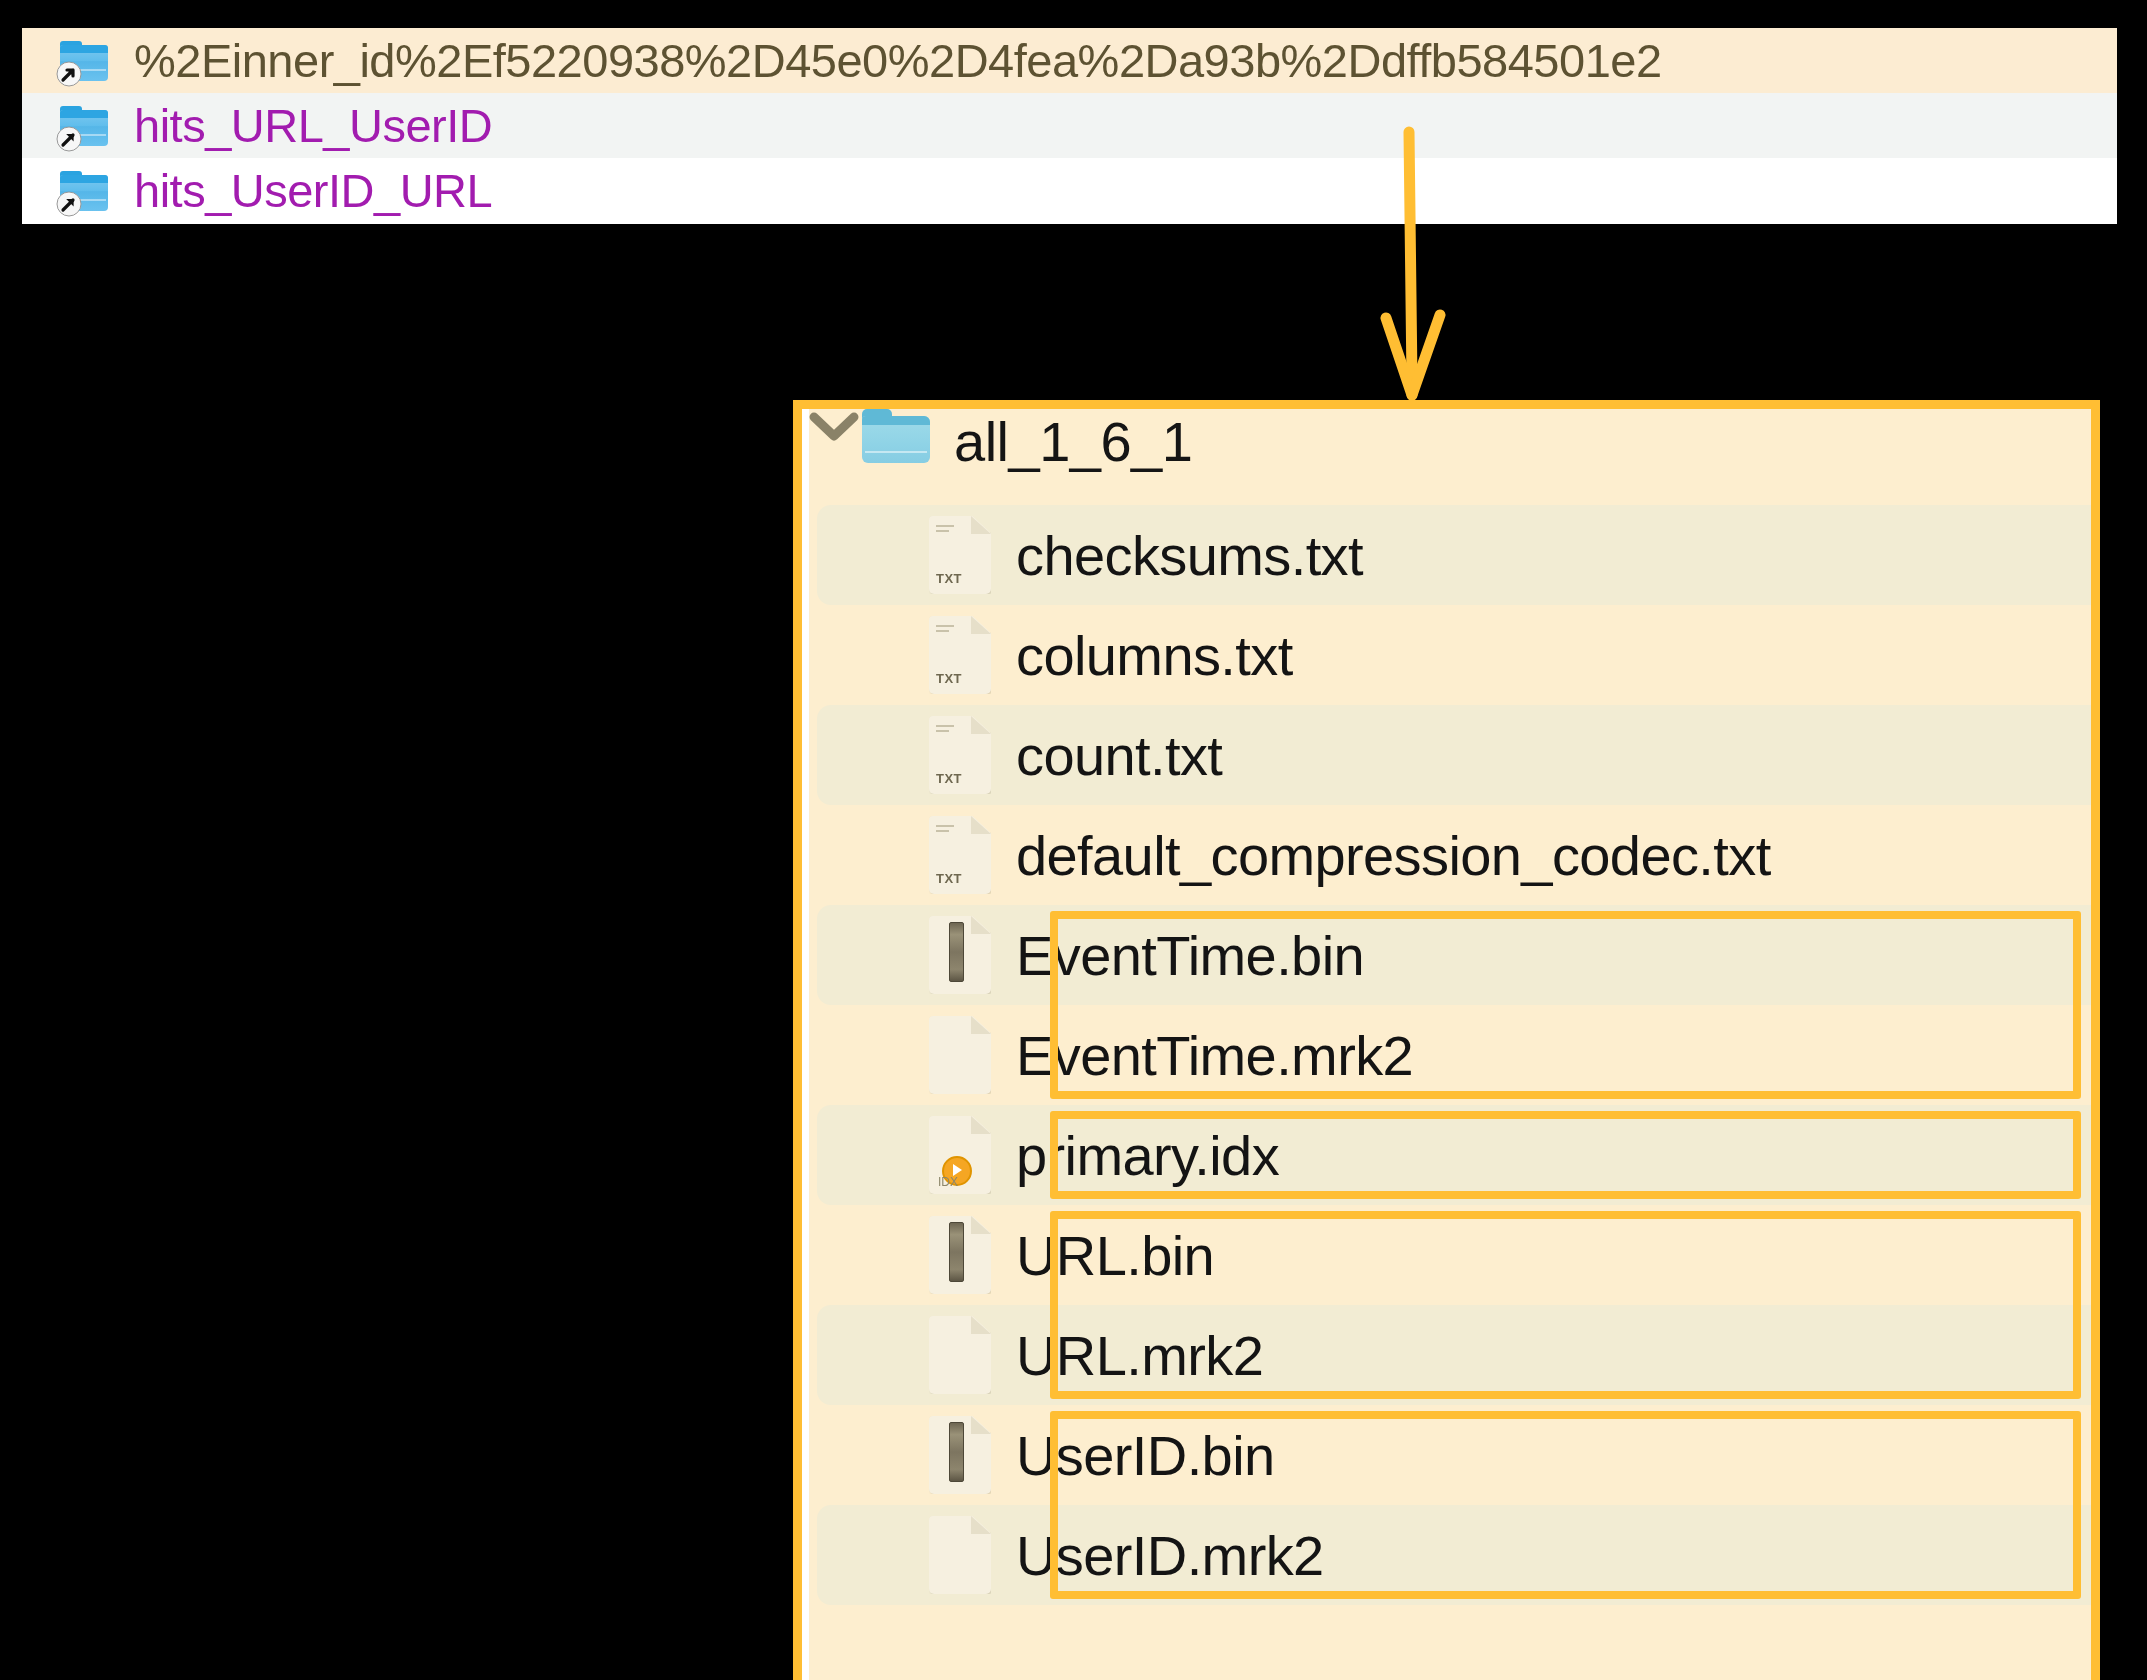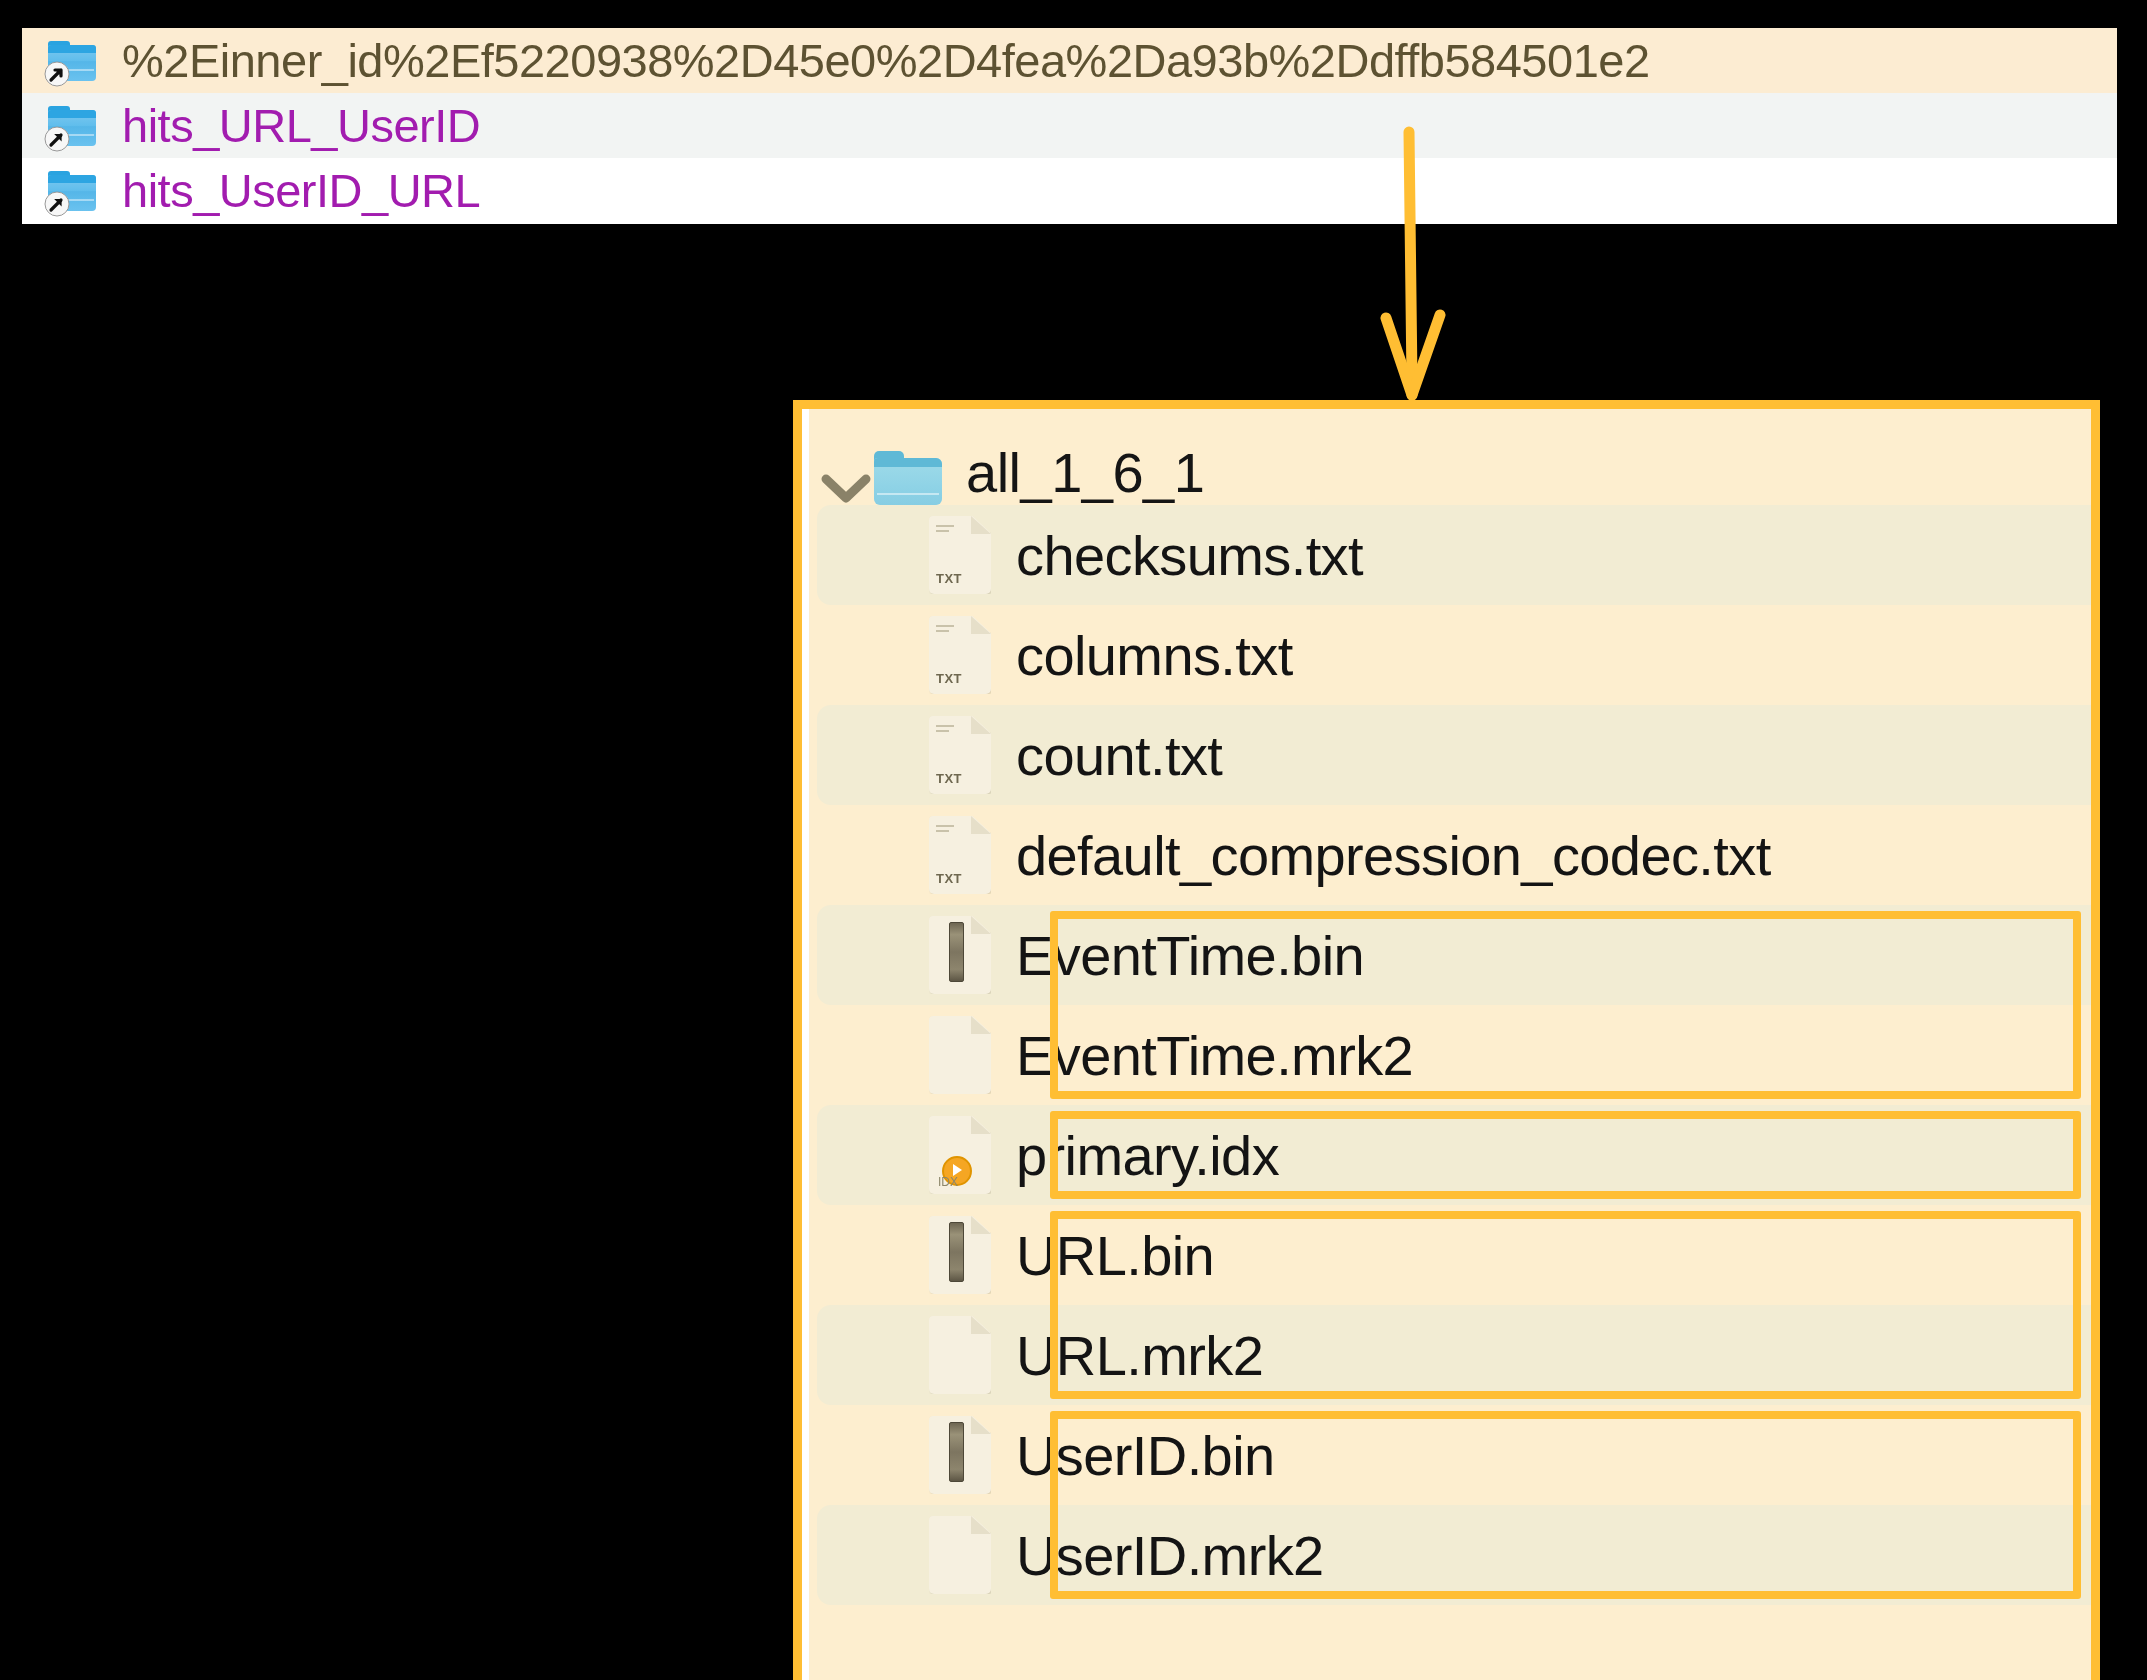--- a/index.html
+++ b/index.html
@@ -11,21 +11,21 @@
 
   
   #top-panel{
     position:absolute;left:22px;top:28px;width:2095px;height:196px;
     background:#ffffff;
     box-sizing:border-box;
     overflow:hidden;
   }
   .sym-row{
     position:relative;display:flex;align-items:center;
-    height:65px;padding-left:24px;box-sizing:border-box;
+    height:65px;padding-left:36px;box-sizing:border-box;
   }
   .sym-row.r0{background:#fcecd2;}
   .sym-row.r1{background:#f2f4f3;}
   .sym-row.r2{background:#ffffff;}
   .sym-label{
     font-size:47px;line-height:1;white-space:nowrap;
     letter-spacing:-0.5px;
   }
   .sym-row.r0 .sym-label{color:#5d5232;}
   .sym-row.r1 .sym-label,.sym-row.r2 .sym-label{color:#a21caf;}
@@ -61,21 +61,21 @@
     background:#fdeecf;
     overflow:hidden;
   }
   
   #main-panel .left-strip{
     position:absolute;left:0;top:0;width:7px;height:100%;background:#ffffff;z-index:3;
   }
   #panel-inner{position:relative;width:100%;height:100%;}
 
   .dir-header{
-    position:relative;display:flex;align-items:flex-end;height:96px;padding-left:16px;box-sizing:border-box;
+    position:relative;display:flex;align-items:flex-start;height:96px;padding-left:4px;box-sizing:border-box;
   }
   .chev{width:56px;flex:0 0 56px;display:flex;align-items:center;justify-content:center;}
   .chev svg{display:block;}
   .folder-open{position:relative;width:68px;height:54px;flex:0 0 68px;margin-right:24px;}
   .folder-open .fo-tab{position:absolute;left:0;top:0;width:30px;height:11px;border-radius:5px 5px 0 0;background:#5fb9d6;}
   .folder-open .fo-body{position:absolute;left:0;top:7px;width:68px;height:47px;border-radius:4px 6px 6px 6px;
       background:linear-gradient(#9fdbe9,#8fd3e6 60%,#86cde3);}
   .folder-open .fo-top{position:absolute;left:0;top:7px;width:68px;height:9px;border-radius:4px 6px 0 0;background:#5fb9d6;}
   .folder-open .fo-l1{position:absolute;left:3px;top:42px;width:62px;height:2px;background:rgba(255,255,255,.5);}
   .dir-name{font-size:56px;color:#151515;letter-spacing:-0.5px;}

